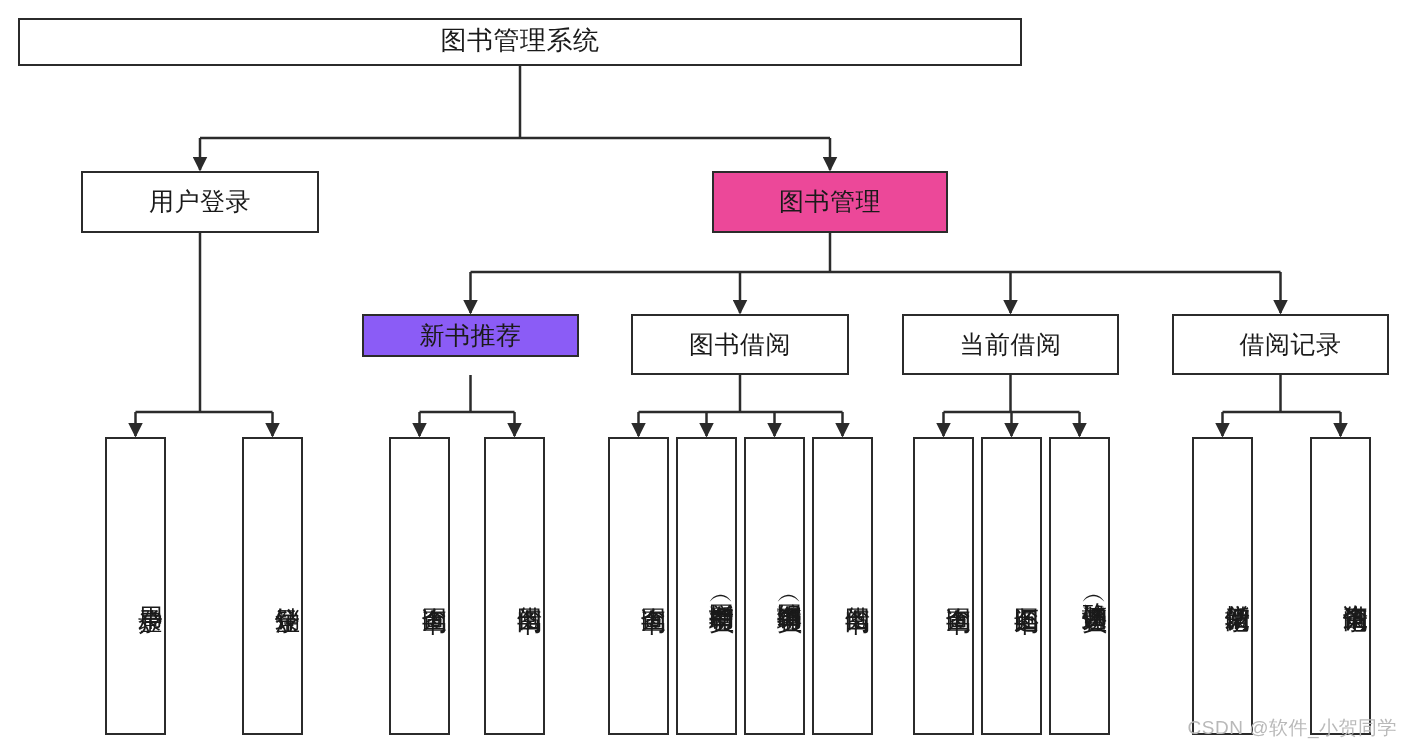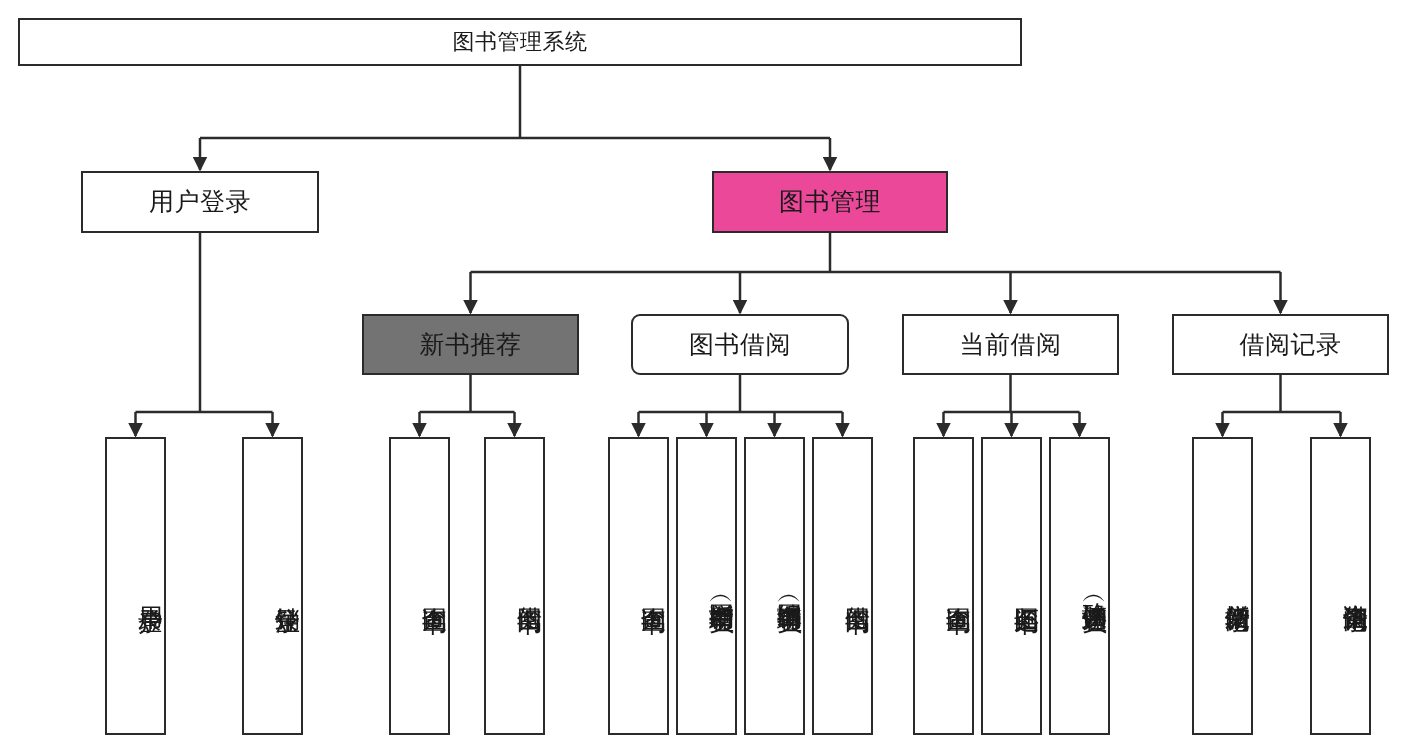--- a/index.html
+++ b/index.html
@@ -33,21 +33,22 @@
     justify-content: center;
     color: #1a1a1a;
     z-index: 2;
   }
   .node.horiz {
     font-size: 25px;
     letter-spacing: 0.5px;
     line-height: 1.1;
   }
   .node.root {
-    font-size: 22px;
+    font-size: 26px;
+    font-family: Liberation Mono, monospace;
   }
   .node.vert {
     writing-mode: vertical-rl;
     text-orientation: upright;
     align-items: flex-start;
     justify-content: center;
     font-size: 25px;
     line-height: 1.08;
     letter-spacing: 1px;
     padding-top: 6px;
@@ -123,24 +124,24 @@
   <div id="node-layer">
       <div class="node horiz root tall" style="left: 18px; top: 18px; width: 1004px; height: 48px; border-color: rgb(43, 43, 43); background: rgb(255, 255, 255); color: rgb(26, 26, 26);">
         <span>图书管理系统</span>
       </div>
       <div class="node horiz" style="left: 81px; top: 171px; width: 238px; height: 62px; border-color: rgb(43, 43, 43); background: rgb(255, 255, 255); color: rgb(26, 26, 26);">
         <span>用户登录</span>
       </div>
       <div class="node horiz" style="left: 712px; top: 171px; width: 236px; height: 62px; border-color: rgb(43, 43, 43); background: #ec4899; color: rgb(26, 26, 26);">
         <span>图书管理</span>
       </div>
-      <div class="node horiz" style="left: 362px; top: 314px; width: 217px; height: 61px; border-color: rgb(43, 43, 43); background: #737373; color: rgb(26, 26, 26);">
+      <div class="node horiz" style="left: 362px; top: 314px; width: 217px; height: 43px; border-color: rgb(43, 43, 43); background: #8b5cf6; color: rgb(26, 26, 26);">
         <span>新书推荐</span>
       </div>
-      <div class="node horiz" style="left: 631px; top: 314px; width: 218px; height: 61px; border-color: rgb(43, 43, 43); background: rgb(255, 255, 255); color: rgb(26, 26, 26); border-radius: 9px;">
+      <div class="node horiz" style="left: 631px; top: 314px; width: 218px; height: 61px; border-color: rgb(43, 43, 43); background: rgb(255, 255, 255); color: rgb(26, 26, 26);">
         <span>图书借阅</span>
       </div>
       <div class="node horiz" style="left: 902px; top: 314px; width: 217px; height: 61px; border-color: rgb(43, 43, 43); background: rgb(255, 255, 255); color: rgb(26, 26, 26); text-align: right;">
         <span>当前借阅</span>
       </div>
       <div class="node horiz" style="left: 1172px; top: 314px; width: 217px; height: 61px; border-color: rgb(43, 43, 43); background: rgb(255, 255, 255); color: rgb(26, 26, 26); padding-left: 20px;">
         <span>借阅记录</span>
       </div>
       <div class="node vert" style="left: 105px; top: 437px; width: 61px; height: 298px; border-color: rgb(43, 43, 43); background: rgb(255, 255, 255); color: rgb(26, 26, 26);">
         <span class="vtext">用户登录</span>
@@ -176,13 +177,14 @@
         <span class="vtext">确认归还（管理员）</span>
       </div>
       <div class="node vert tall" style="left: 1192px; top: 437px; width: 61px; height: 298px; border-color: rgb(43, 43, 43); background: rgb(255, 255, 255); color: rgb(26, 26, 26);">
         <span class="vtext">新增借阅记录</span>
       </div>
       <div class="node vert tall" style="left: 1310px; top: 437px; width: 61px; height: 298px; border-color: rgb(43, 43, 43); background: rgb(255, 255, 255); color: rgb(26, 26, 26);">
         <span class="vtext">查询借阅记录</span>
       </div>
     </div>
 
+  <div class="watermark">CSDN @软件_小贺同学</div>
 </div>
 
 </body></html>

